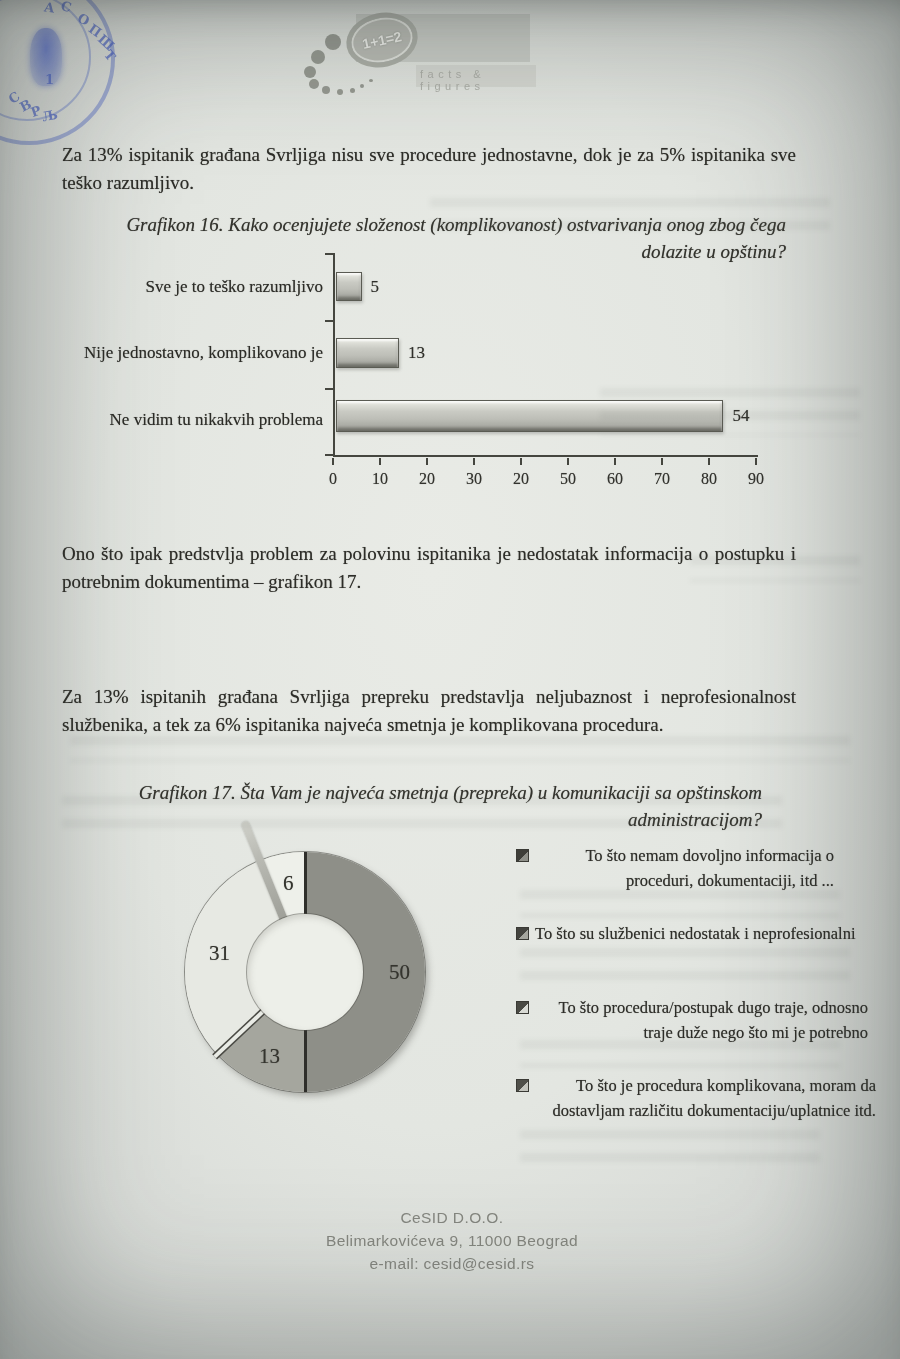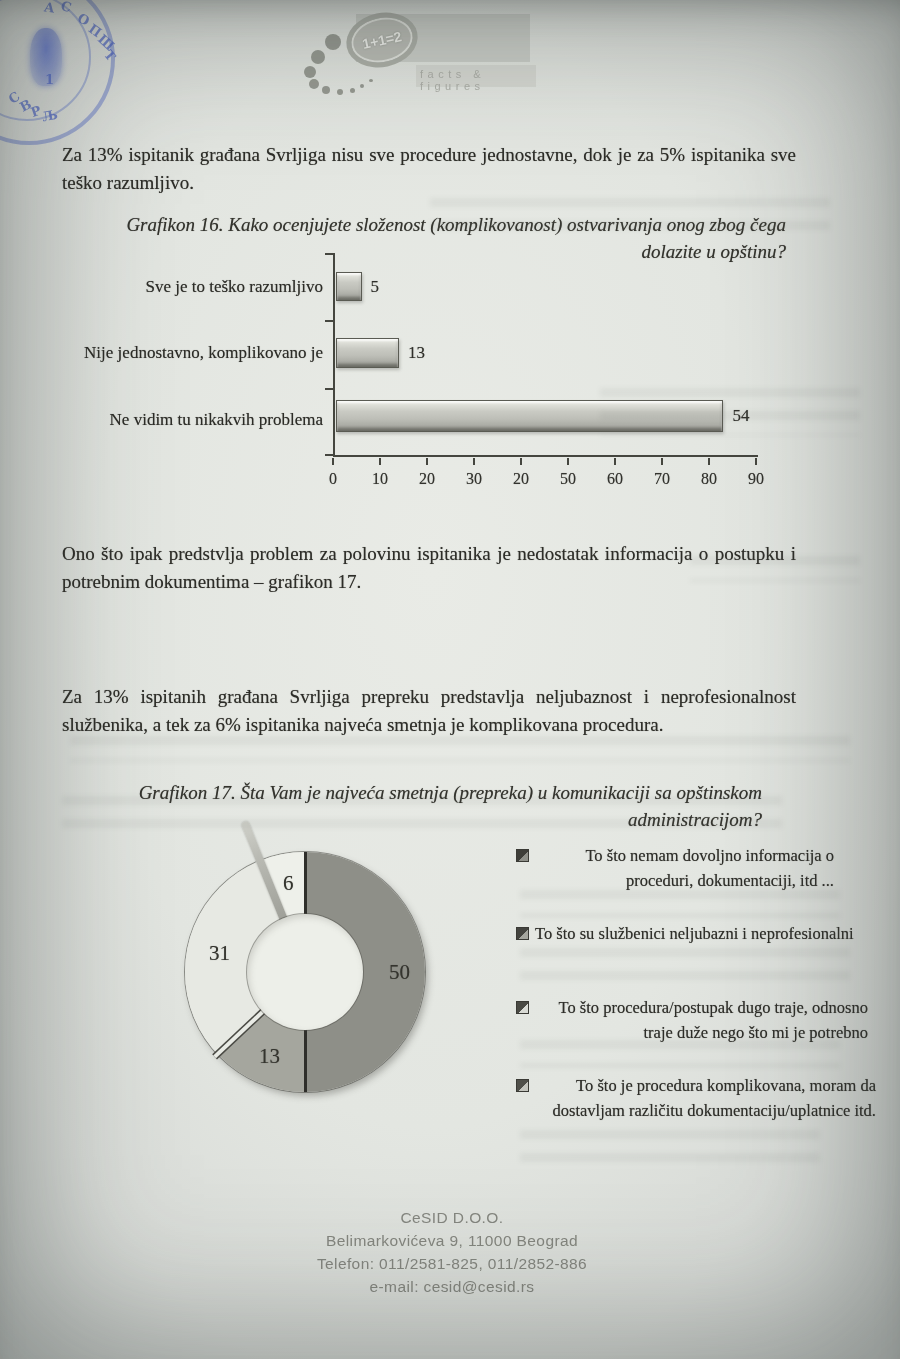--- a/index.html
+++ b/index.html
@@ -192,36 +192,35 @@
     <span class="dlabel soft" style="left:98px;top:19px">6</span>
   </div>
 
   <div class="legend">
     <div class="item" style="top:0;width:318px">
       <span class="marker m0"></span>
       <span class="soft">To što nemam dovoljno informacija o proceduri, dokumentaciji, itd ...</span>
     </div>
     <div class="item" style="top:78px;width:372px">
       <span class="marker m1"></span>
-      <span class="soft">To što su službenici neljubazni i neprofesionalni</span>
+      <span class="soft">To što su službenici nedostatak i neprofesionalni</span>
     </div>
     <div class="item" style="top:152px;width:352px">
       <span class="marker m2"></span>
       <span class="soft">To što procedura/postupak dugo traje, odnosno traje duže nego što mi je potrebno</span>
     </div>
     <div class="item" style="top:230px;width:360px">
       <span class="marker m3"></span>
       <span class="soft">To što je procedura komplikovana, moram da dostavljam različitu dokumentaciju/uplatnice itd.</span>
     </div>
   </div>
 
   <div class="footer">
     <div>CeSID D.O.O.</div>
     <div>Belimarkovićeva 9, 11000 Beograd</div>
-    <div>Telefon: 011/2581-825, 011/2852-886</div>
     <div>e-mail: cesid@cesid.rs</div>
   </div>
 
   <div class="ghost" style="left:430px;top:198px;width:400px;height:46px"></div>
   <div class="ghost" style="left:600px;top:388px;width:260px;height:48px"></div>
   <div class="ghost" style="left:690px;top:556px;width:170px;height:26px"></div>
   <div class="ghost" style="left:70px;top:736px;width:780px;height:26px"></div>
   <div class="ghost" style="left:62px;top:796px;width:720px;height:44px"></div>
   <div class="ghost" style="left:520px;top:890px;width:320px;height:28px"></div>
   <div class="ghost" style="left:520px;top:948px;width:330px;height:40px"></div>

